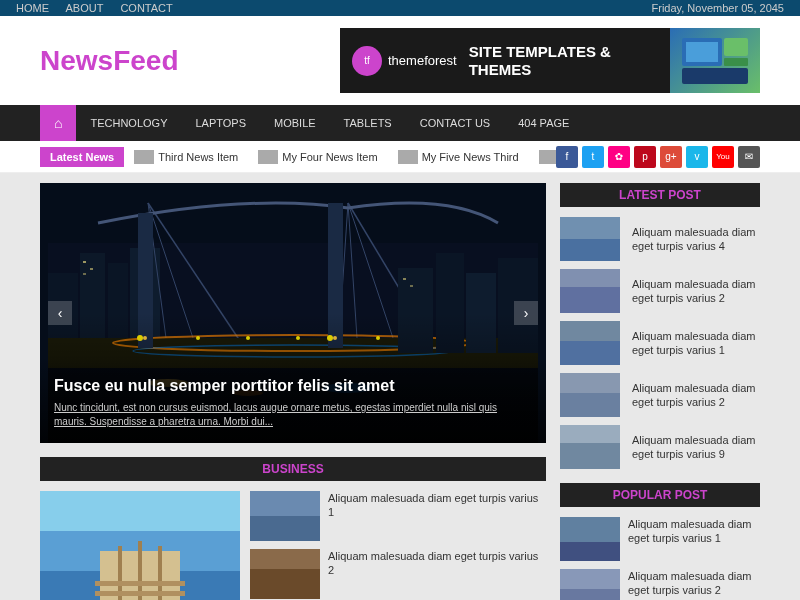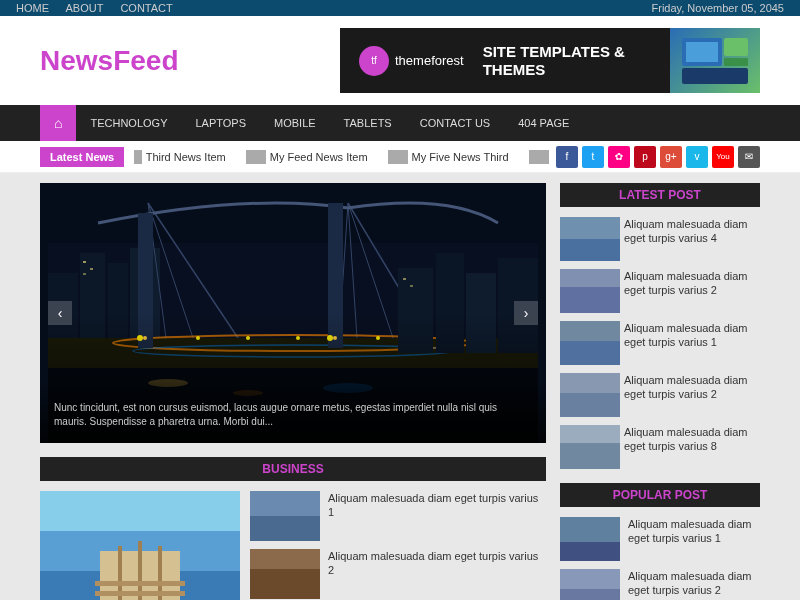--- a/index.html
+++ b/index.html
@@ -7,36 +7,36 @@
 
     
     .top-bar { background: #0c4a6e; color: #ccc; display: flex; justify-content: space-between; align-items: center; padding: 2px 16px; font-size: 11px; }
     .top-nav a { color: #ccc; text-decoration: none; margin-right: 14px; font-size: 11px; text-transform: uppercase; }
 
     
     .header { background: #fff; display: flex; align-items: center; justify-content: space-between; padding: 12px 40px; }
     .logo { font-size: 28px; font-weight: bold; color: #222; }
     .logo span { color: #cc44cc; }
     .banner-ad { background: #1a1a1a; width: 420px; height: 65px; display: flex; align-items: center; overflow: hidden; }
-    .banner-ad .tf-logo { color: #fff; font-size: 13px; padding: 8px 19px; display: flex; align-items: center; gap: 6px; }
+    .banner-ad .tf-logo { color: #fff; font-size: 13px; padding: 8px 12px; display: flex; align-items: center; gap: 6px; }
     .banner-ad .tf-icon { width: 30px; height: 30px; background: #cc44cc; border-radius: 50%; display: flex; align-items: center; justify-content: center; color: #fff; font-size: 10px; }
     .banner-ad .ad-text { flex: 1; }
     .banner-ad .ad-title { color: #fff; font-size: 15px; font-weight: bold; line-height: 1.2; }
     .banner-ad .ad-subtitle { color: #aaa; font-size: 12px; }
     .banner-ad .ad-preview { width: 90px; height: 65px; background: linear-gradient(135deg, #2a6db5, #6abf69); display: flex; align-items: center; justify-content: center; }
 
     
     .main-nav { background: #222; display: flex; align-items: center; padding: 0 40px; }
     .main-nav .home-btn { background: #cc44cc; color: #fff; padding: 10px 14px; font-size: 14px; border: none; cursor: pointer; }
     .main-nav a { color: #ddd; text-decoration: none; padding: 10px 14px; font-size: 11px; text-transform: uppercase; display: inline-block; }
 
     
     .ticker { background: #fff; display: flex; align-items: center; padding: 0 40px; border-bottom: 1px solid #eee; height: 32px; }
     .ticker-label { background: #cc44cc; color: #fff; font-size: 11px; font-weight: bold; padding: 4px 10px; margin-right: 10px; white-space: nowrap; }
-    .ticker-items { flex: 1; display: flex; overflow: hidden; justify-content: center; }
+    .ticker-items { flex: 1; display: flex; overflow: hidden; }
     .ticker-item { font-size: 11px; color: #333; margin-right: 20px; white-space: nowrap; display: flex; align-items: center; gap: 4px; }
     .ticker-item .ti-img { width: 20px; height: 14px; background: #aaa; display: inline-block; }
     .social-icons { display: flex; gap: 4px; }
     .si { width: 22px; height: 22px; background: #555; color: #fff; font-size: 10px; display: flex; align-items: center; justify-content: center; cursor: pointer; border-radius: 2px; }
     .si.fb { background: #3b5998; }
     .si.tw { background: #1da1f2; }
     .si.fk { background: #ff0084; }
     .si.pt { background: #bd081c; }
     .si.gp { background: #dd4b39; }
     .si.vm { background: #1ab7ea; }
@@ -45,21 +45,21 @@
 
     
     .content-area { display: flex; gap: 0; padding: 0 40px; margin-top: 10px; }
     .main-col { flex: 1; margin-right: 14px; }
     .side-col { width: 200px; }
 
     
     .slider { position: relative; background: #111; height: 260px; overflow: hidden; margin-bottom: 14px; }
     .slider-overlay { position: absolute; bottom: 0; left: 0; right: 0; background: linear-gradient(transparent, rgba(0,0,0,0.8)); padding: 20px 14px 14px; }
     .slider-title { color: #fff; font-size: 16px; font-weight: bold; margin-bottom: 6px; }
-    .slider-desc { color: #ccc; font-size: 10px; line-height: 1.4; }
+    .slider-desc { color: #ccc; font-size: 10px; line-height: 1.4; text-decoration: underline; }
     .slider-prev, .slider-next { position: absolute; top: 50%; transform: translateY(-50%); background: rgba(255,255,255,0.2); color: #fff; border: none; width: 24px; height: 24px; cursor: pointer; font-size: 14px; display: flex; align-items: center; justify-content: center; }
     .slider-prev { left: 8px; }
     .slider-next { right: 8px; }
     
     .bridge-scene { width: 100%; height: 100%; background: #050d1a; position: relative; overflow: hidden; }
 
     
     .section-header { background: #222; color: #fff; text-align: center; padding: 5px; font-size: 12px; font-weight: bold; text-transform: uppercase; margin-bottom: 10px; }
     .section-header span { color: #cc44cc; }
 
@@ -67,21 +67,21 @@
     .business-section { }
     .business-grid { display: flex; gap: 10px; }
     .business-main { width: 200px; }
     .business-items { flex: 1; display: flex; flex-direction: column; gap: 8px; }
     .biz-item { display: flex; gap: 8px; align-items: flex-start; }
     .biz-thumb { width: 70px; height: 50px; background: linear-gradient(135deg, #556b8a, #8a9ab5); flex-shrink: 0; }
     .biz-text { font-size: 11px; color: #333; line-height: 1.3; }
 
     
     .latest-post { margin-bottom: 14px; }
-    .post-item { display: flex; gap: 4px; margin-bottom: 8px; align-items: flex-start; }
+    .post-item { display: flex; gap: 12px; margin-bottom: 8px; align-items: center; }
     .post-thumb { width: 60px; height: 44px; flex-shrink: 0; }
     .post-thumb-1 { background: linear-gradient(135deg, #a0b8d0, #6080a0); }
     .post-thumb-2 { background: linear-gradient(135deg, #8090b0, #a0b0c8); }
     .post-thumb-3 { background: linear-gradient(135deg, #7088a0, #9aacbe); }
     .post-thumb-4 { background: linear-gradient(135deg, #8898b0, #a0b0c0); }
     .post-thumb-5 { background: linear-gradient(135deg, #9aacbe, #7088a0); }
     .post-text { font-size: 11px; color: #333; line-height: 1.3; }
 
     
     .popular-post { }
@@ -143,21 +143,21 @@
 
 <div class="ticker">
   <div class="ticker-label">Latest News</div>
   <div class="ticker-items">
     <span class="ticker-item">
         <span class="ti-img"></span>
         <span>Third News Item</span>
       </span>
     <span class="ticker-item">
         <span class="ti-img"></span>
-        <span>My Feed News Item</span>
+        <span>My Four News Item</span>
       </span>
     <span class="ticker-item">
         <span class="ti-img"></span>
         <span>My Five News Third</span>
       </span>
     <span class="ticker-item">
         <span class="ti-img"></span>
       </span>
   </div>
   <div class="social-icons">
@@ -240,20 +240,21 @@
             <linearGradient id="fadeblack" x1="0" y1="0" x2="0" y2="1">
               <stop offset="0%" stop-color="#000" stop-opacity="0"></stop>
               <stop offset="100%" stop-color="#000" stop-opacity="0.75"></stop>
             </linearGradient>
           </defs>
         </svg>
       </div>
       <button class="slider-prev">‹</button>
       <button class="slider-next">›</button>
       <div class="slider-overlay">
+        <div class="slider-title">Fusce eu nulla semper porttitor felis sit amet</div>
         <div class="slider-desc">Nunc tincidunt, est non cursus euismod, lacus augue ornare metus, egestas imperdiet nulla nisl quis mauris. Suspendisse a pharetra urna. Morbi dui...</div>
       </div>
     </div>
 
     <div class="business-section">
       <div class="section-header"><span>BUSINESS</span></div>
       <div class="business-grid">
         <div class="business-main">
           <svg width="200" height="130" viewBox="0 0 200 130">
             <rect width="200" height="130" fill="#87ceeb"></rect>
@@ -335,21 +336,21 @@
         </div>
         <div class="post-text">Aliquam malesuada diam eget turpis varius 2</div>
       </div>
       <div class="post-item">
         <div class="post-thumb post-thumb-5">
           <svg width="60" height="44" viewBox="0 0 60 44">
               <rect width="60" height="44" fill="#9aacbe"></rect>
               <rect x="0" y="18" width="60" height="26" fill="#7088a0"></rect>
             </svg>
         </div>
-        <div class="post-text">Aliquam malesuada diam eget turpis varius 8</div>
+        <div class="post-text">Aliquam malesuada diam eget turpis varius 9</div>
       </div>
     </div>
 
     <div class="popular-post">
       <div class="section-header"><span>POPULAR POST</span></div>
       <div class="pop-item">
         <div class="pop-thumb pop-thumb-1">
           <svg width="60" height="44" viewBox="0 0 60 44">
               <rect width="60" height="44" fill="#6080a0"></rect>
               <rect x="0" y="25" width="60" height="19" fill="#405080"></rect>

